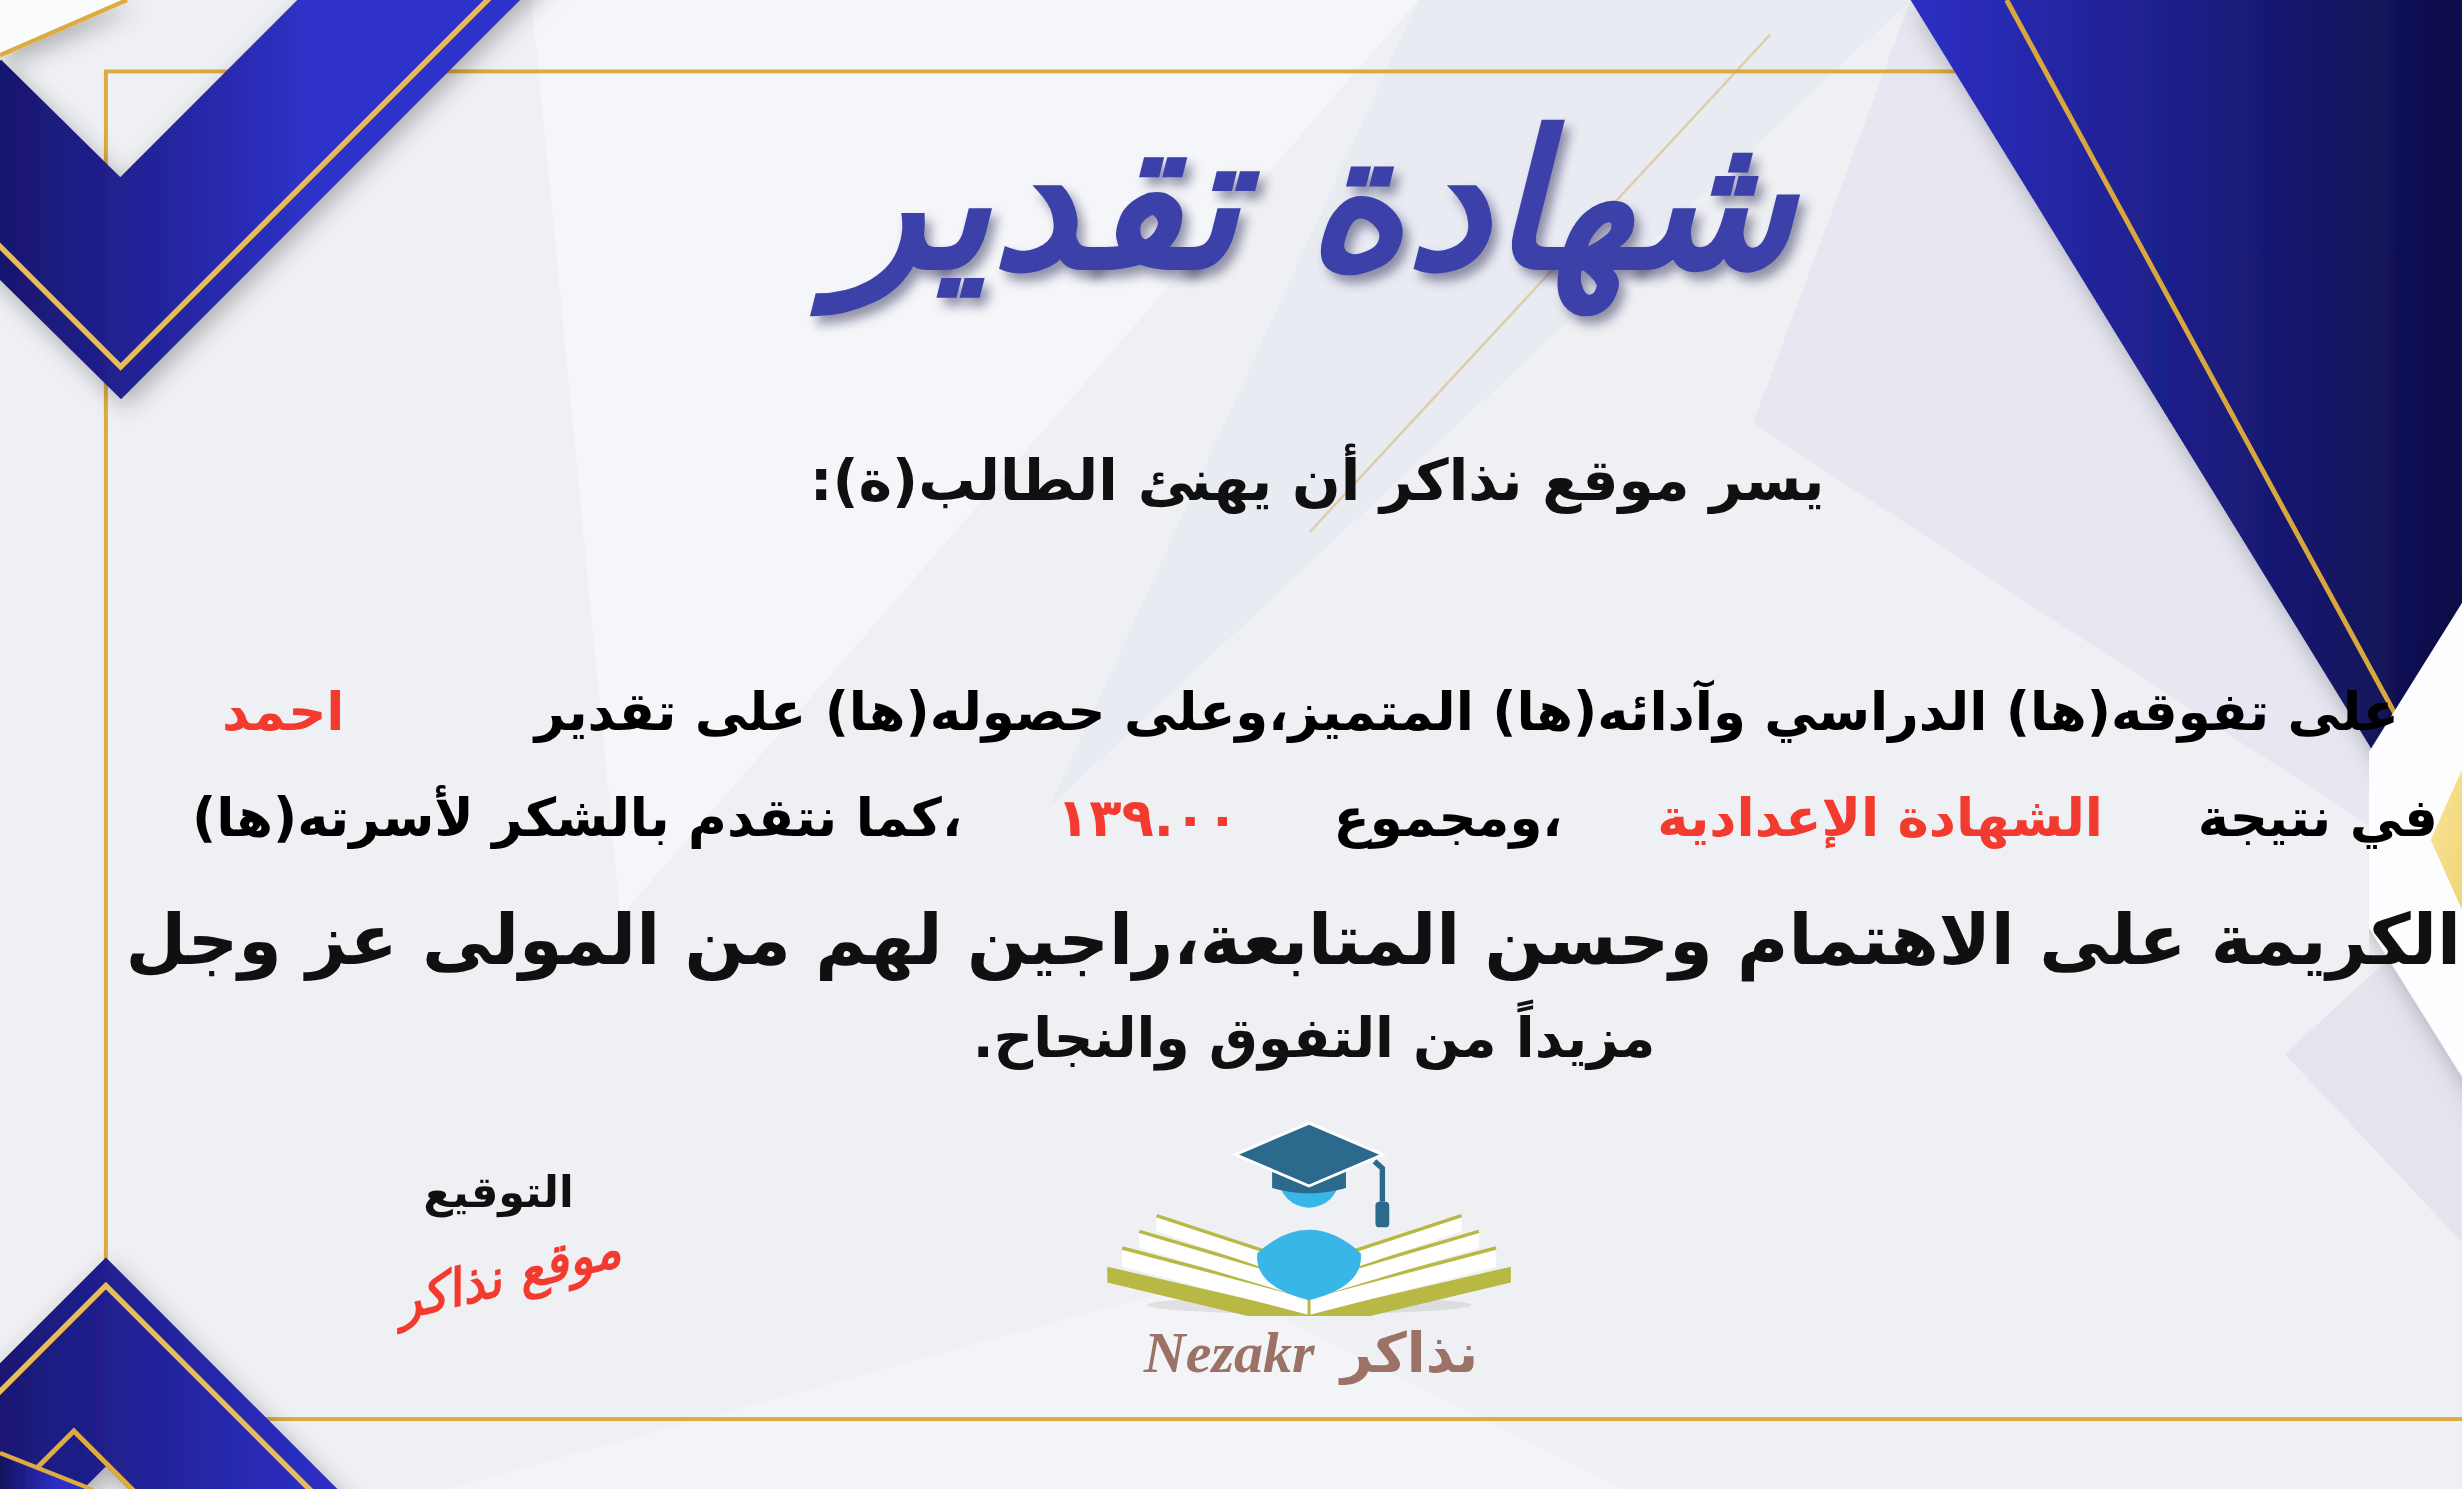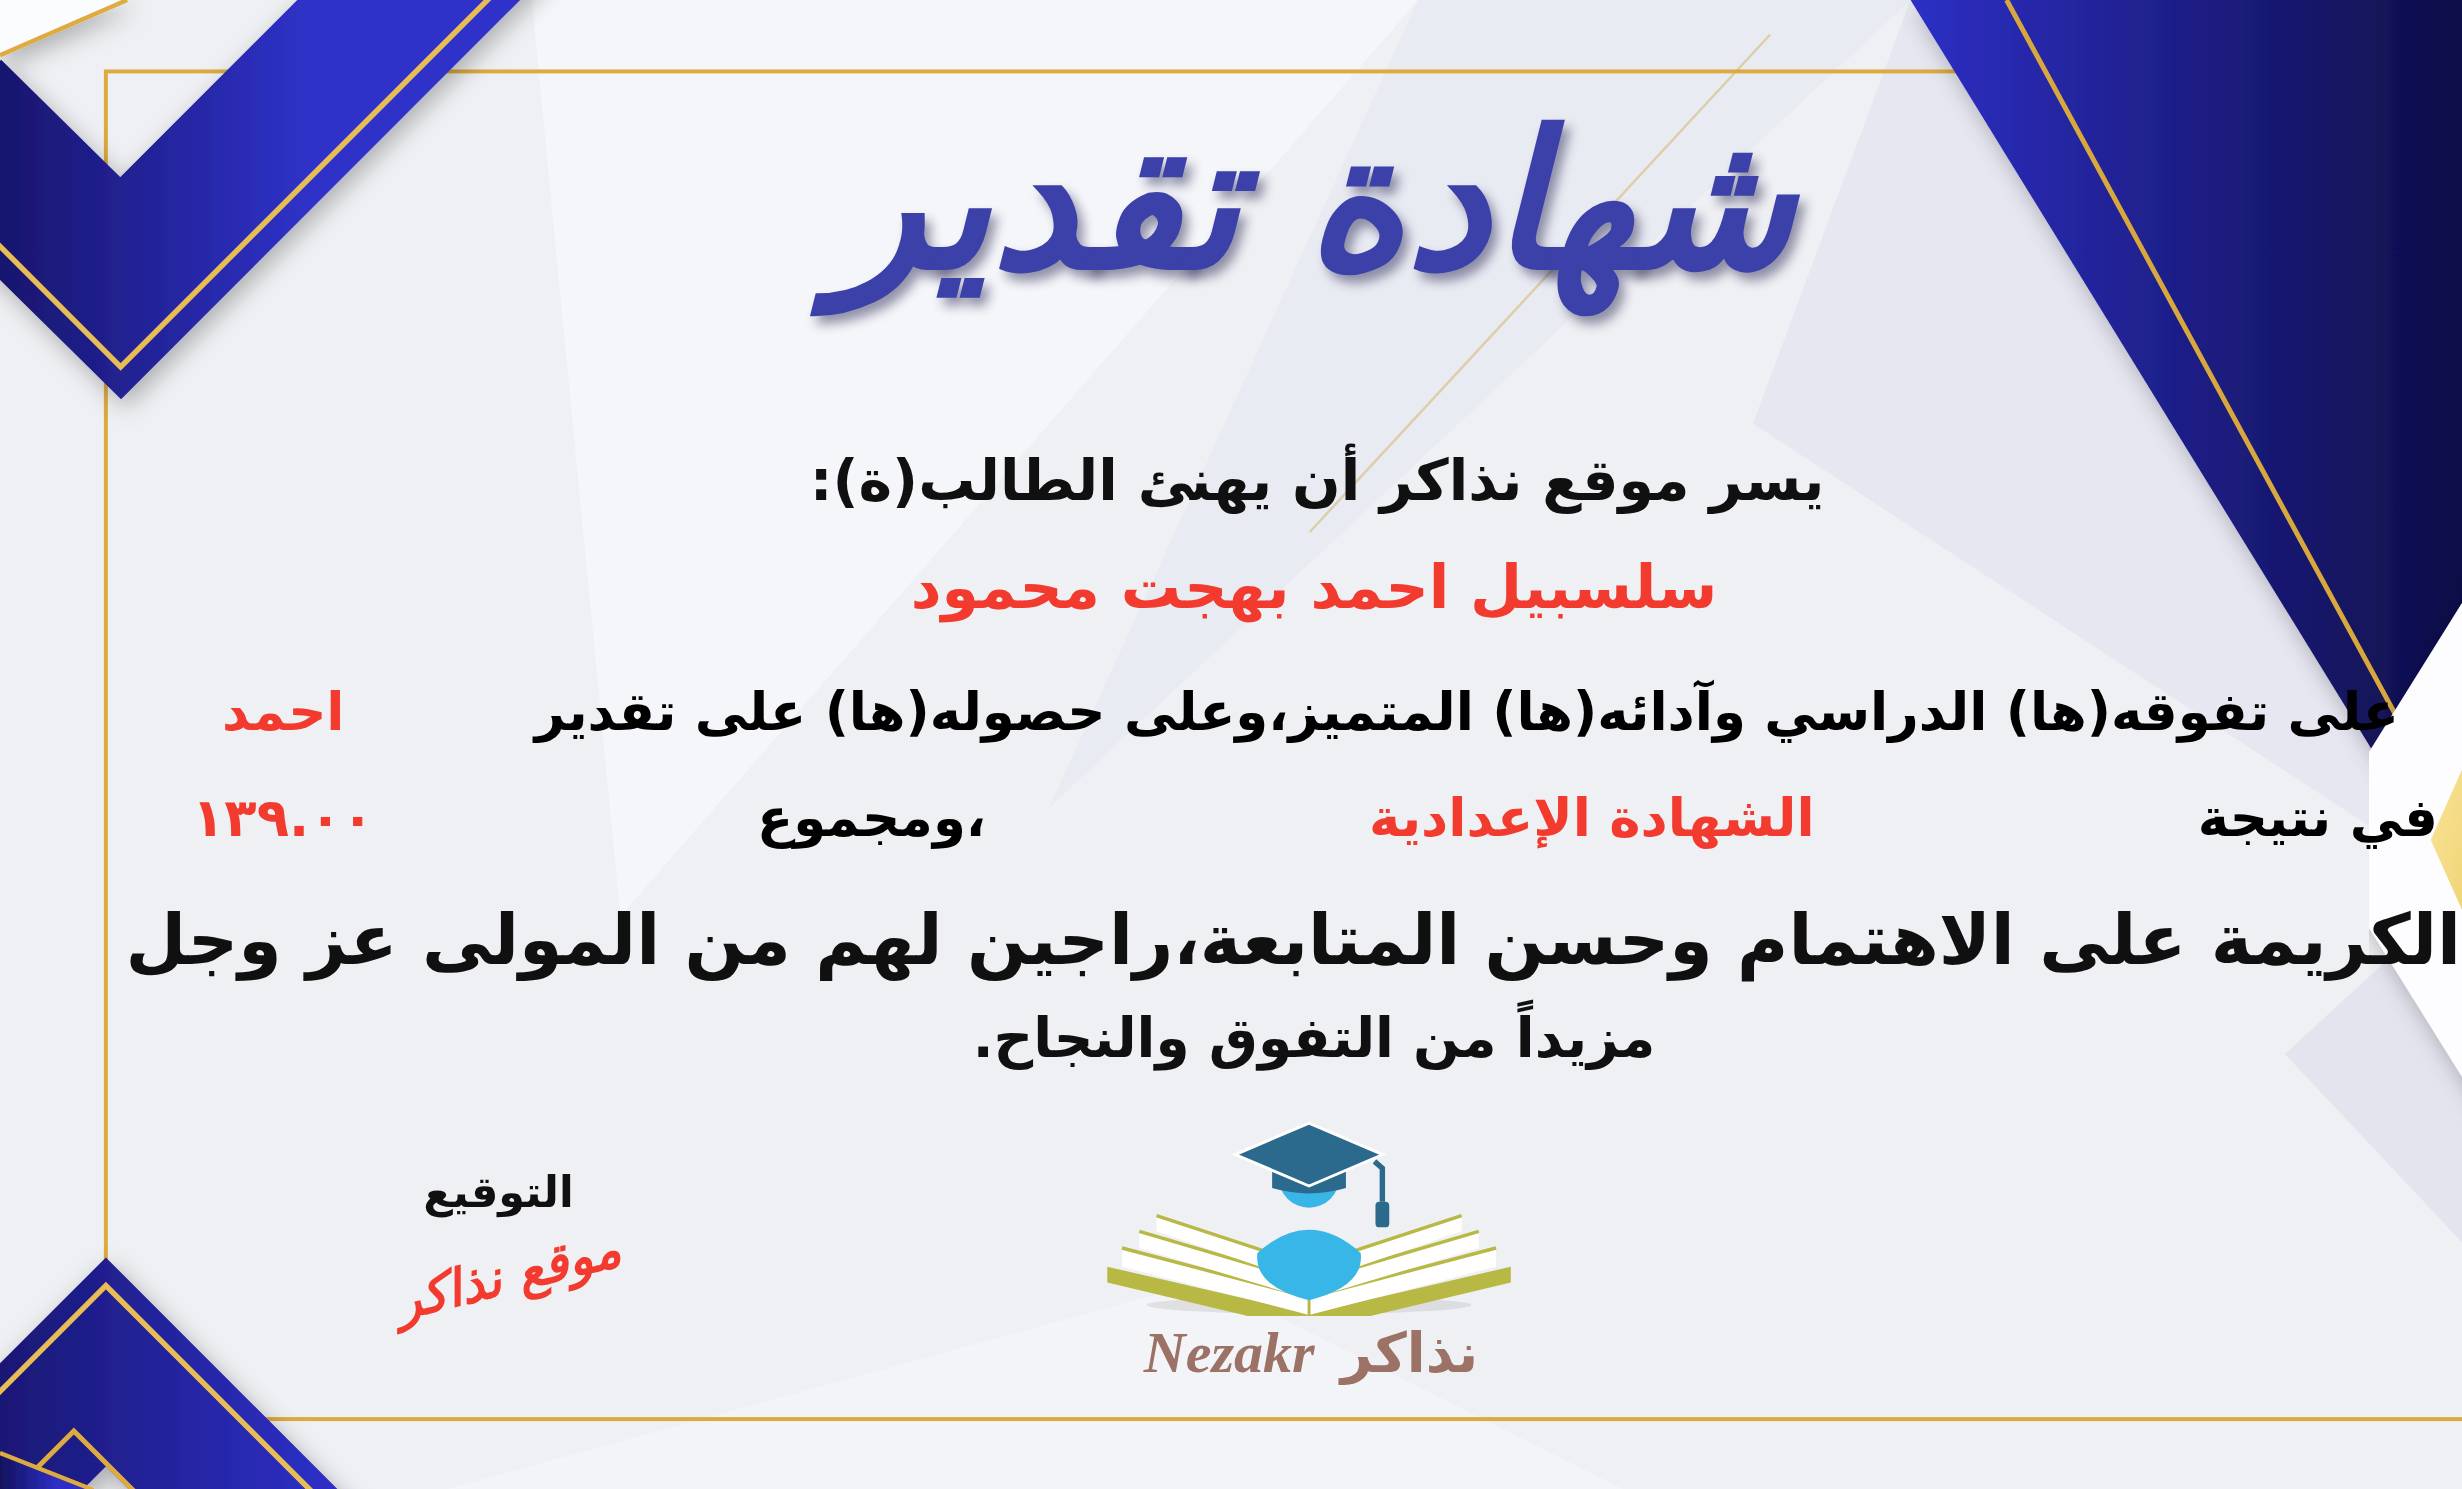--- a/index.html
+++ b/index.html
@@ -96,32 +96,32 @@
       <polyline points="-120,3175 150,2905 450,3205" fill="none" stroke="#ddab40" stroke-width="10"></polyline>
       <polygon points="0,2950 190,3025 0,3025" fill="url(#gBL)"></polygon>
       <line x1="0" y1="2950" x2="190" y2="3025" stroke="#ddab40" stroke-width="9"></line>
     </g>
   </svg>
 
   <div class="title">شهادة تقدير</div>
 
   <div class="txt center intro">يسر موقع نذاكر أن يهنئ الطالب(ة):</div>
 
-  <div class="txt center red name">سلسبيل احمد بهجت محمود</div>
 
   <div class="row row1">
     <span>على تفوقه(ها) الدراسي وآدائه(ها) المتميز،وعلى حصوله(ها) على تقدير</span>
     <span class="red">احمد</span>
   </div>
 
   <div class="row row2">
     <span>في نتيجة</span>
     <span class="red">الشهادة الإعدادية</span>
     <span>،ومجموع</span>
     <span class="red">١٣٩.٠٠</span>
+    <span>،كما نتقدم بالشكر لأسرته(ها)</span>
   </div>
 
   <div class="txt center line3">الكريمة على الاهتمام وحسن المتابعة،راجين لهم من المولى عز وجل</div>
   <div class="txt center line4">مزيداً من التفوق والنجاح.</div>
 
   <div class="txt sig-label">التوقيع</div>
   <div class="sig-script">موقع نذاكر</div>
 
   <div class="logo">
     <svg width="433" height="197" viewBox="0 0 880 400">

